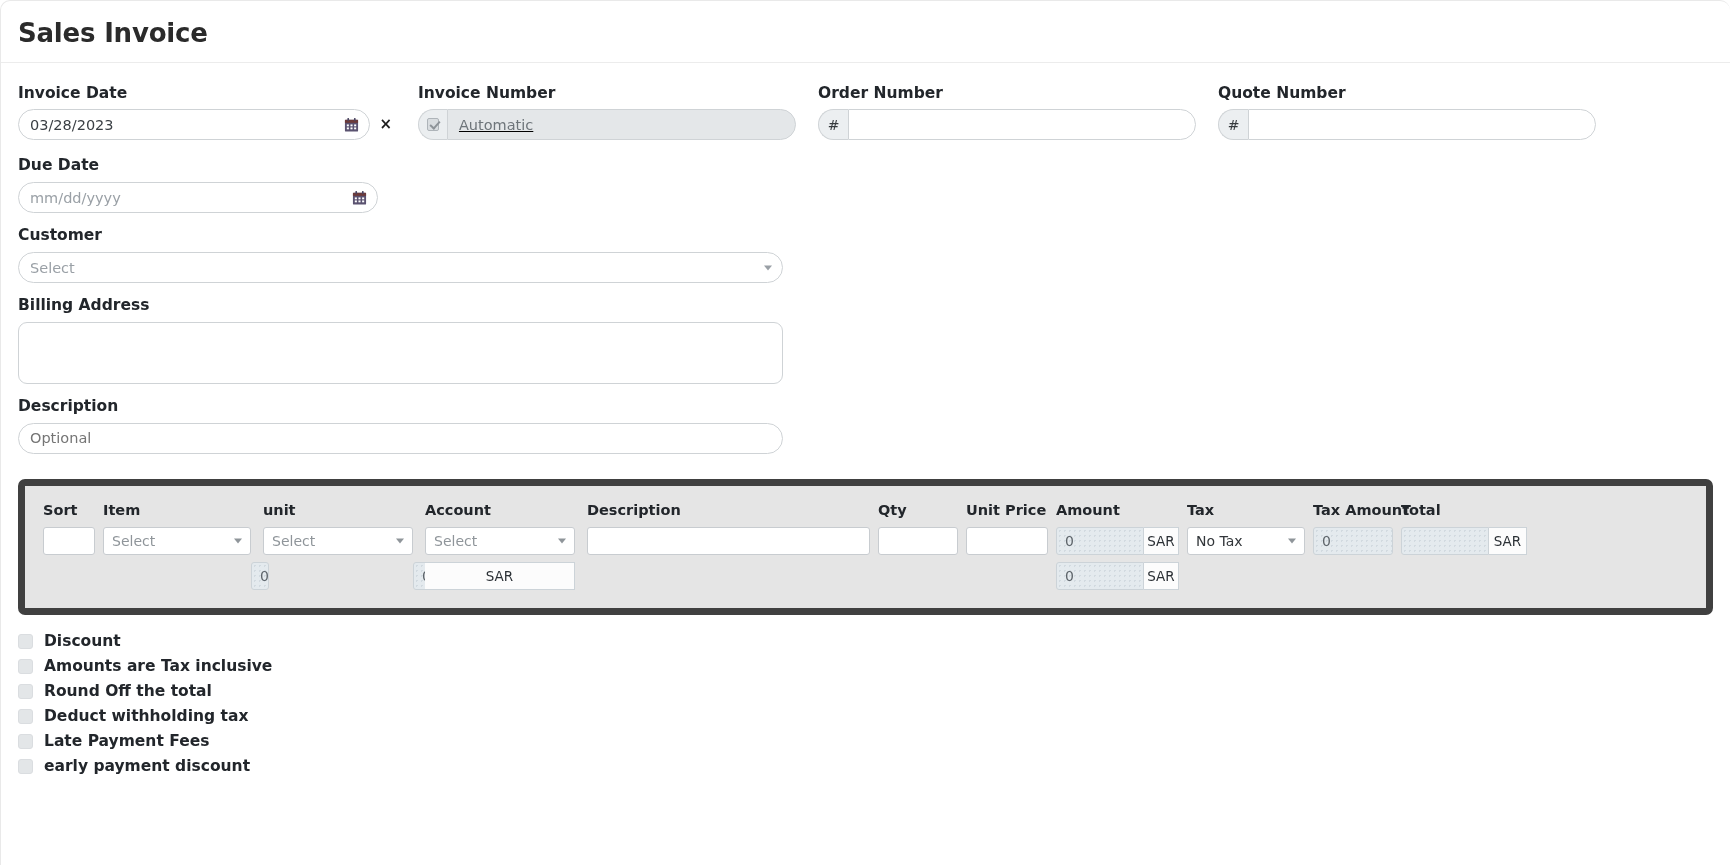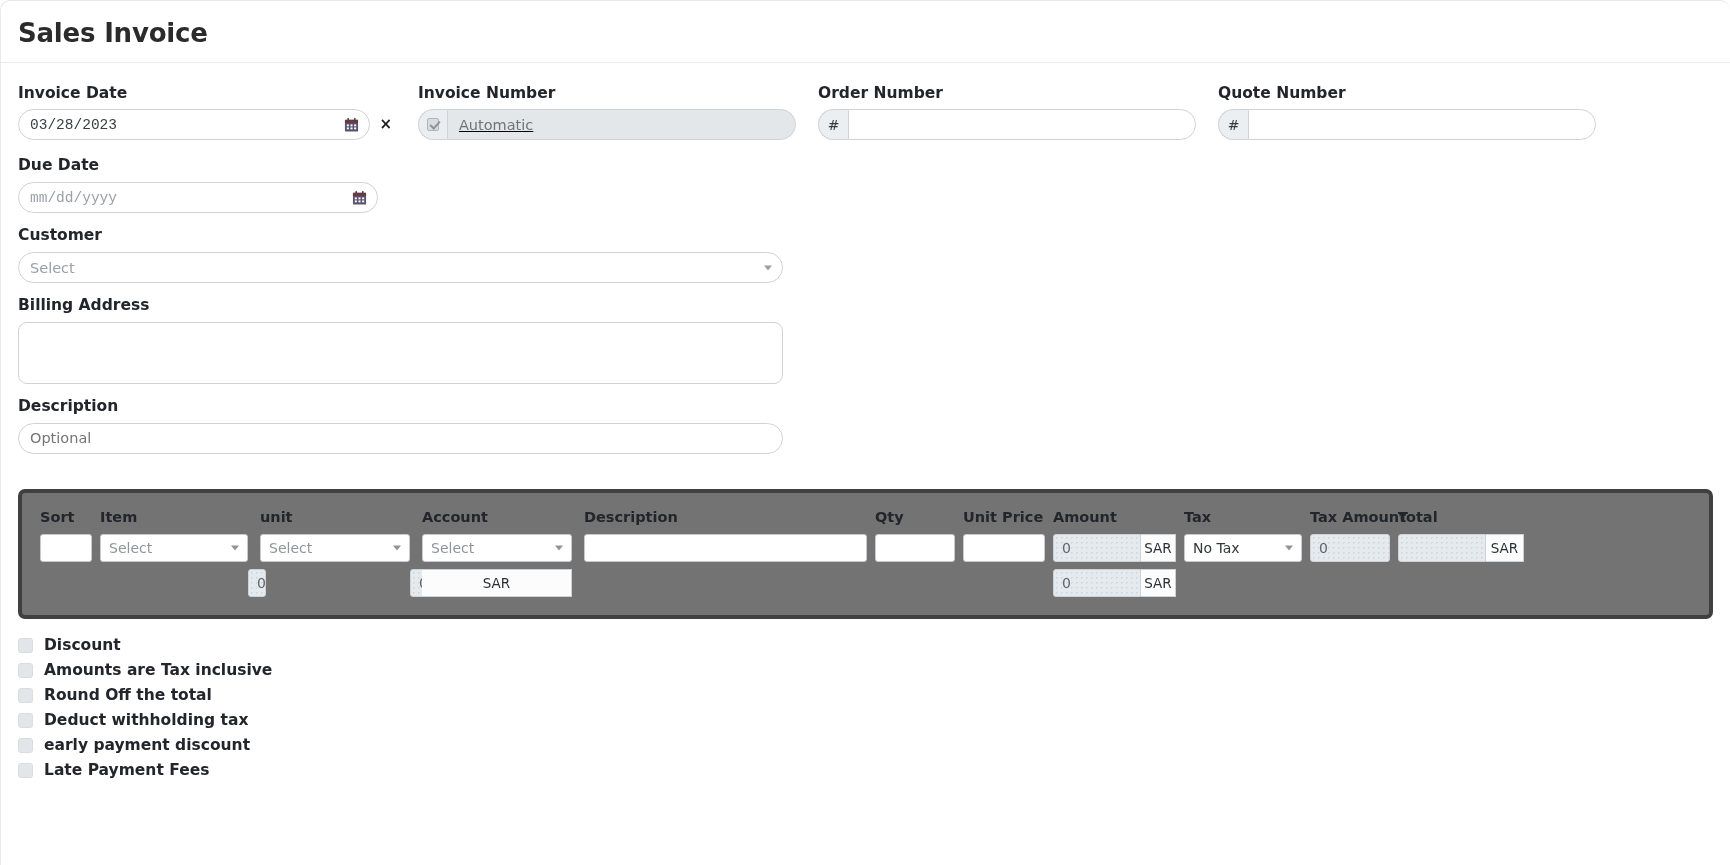--- a/index.html
+++ b/index.html
@@ -59,21 +59,21 @@
   }
   .inp.ph { color: #9aa0a6; text-align: center; }
   
   .top-grid {
     display: grid;
     grid-template-columns: 388px 388px 388px 388px;
     column-gap: 12px;
   }
   .top-col { padding-right: 14px; }
   .date-wrap { position: relative; width: 360px; display: inline-block; vertical-align: middle; }
-  .date-wrap .inp { padding-right: 34px; font-family: Liberation Mono, monospace; }
+  .date-wrap .inp { padding-right: 34px; }
   .cal-icon {
     position: absolute; right: 11px; top: 50%;
     transform: translateY(-50%);
     width: 15px; height: 15px;
     pointer-events: none;
   }
   .clear-x {
     display: inline-block;
     vertical-align: middle;
     margin-left: 9px;
@@ -159,24 +159,24 @@
     font-family: "DejaVu Sans", "Liberation Sans", sans-serif;
     font-size: 14.5px;
     padding: 7px 11px;
     color: #3a3f44;
     outline: none;
     display: block;
   }
   .row-blk { margin-bottom: 14px; }
   
   .lines-panel {
-    background: #737373;
-    border: 4px solid #404040;
+    background: #e5e5e5;
+    border: 7px solid #404040;
     border-radius: 7px;
-    margin-top: 35px;
+    margin-top: 25px;
     padding: 16px 18px 18px 18px;
   }
   .lines-grid {
     display: grid;
     grid-template-columns:
       52px   
       8px
       148px  
       12px
       150px  
@@ -508,21 +508,21 @@
     <div class="opt">
       <span class="box"></span>
       <span class="lbl">Round Off the total</span>
     </div>
     <div class="opt">
       <span class="box"></span>
       <span class="lbl">Deduct withholding tax</span>
     </div>
     <div class="opt">
       <span class="box"></span>
-      <span class="lbl">early payment discount</span>
+      <span class="lbl">Late Payment Fees</span>
     </div>
     <div class="opt">
       <span class="box"></span>
-      <span class="lbl">Late Payment Fees</span>
+      <span class="lbl">early payment discount</span>
     </div>
   </div>
 
 </div>
 
 </body></html>

